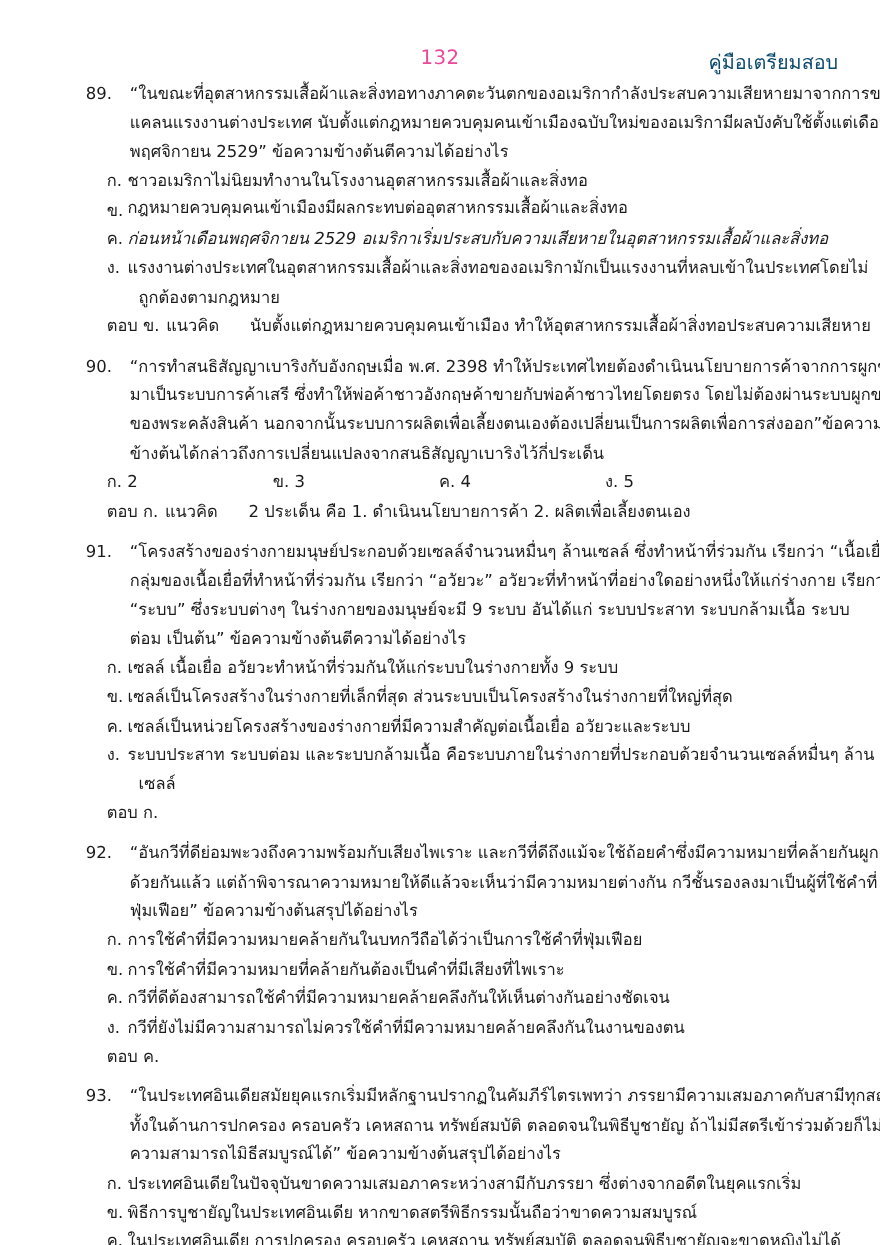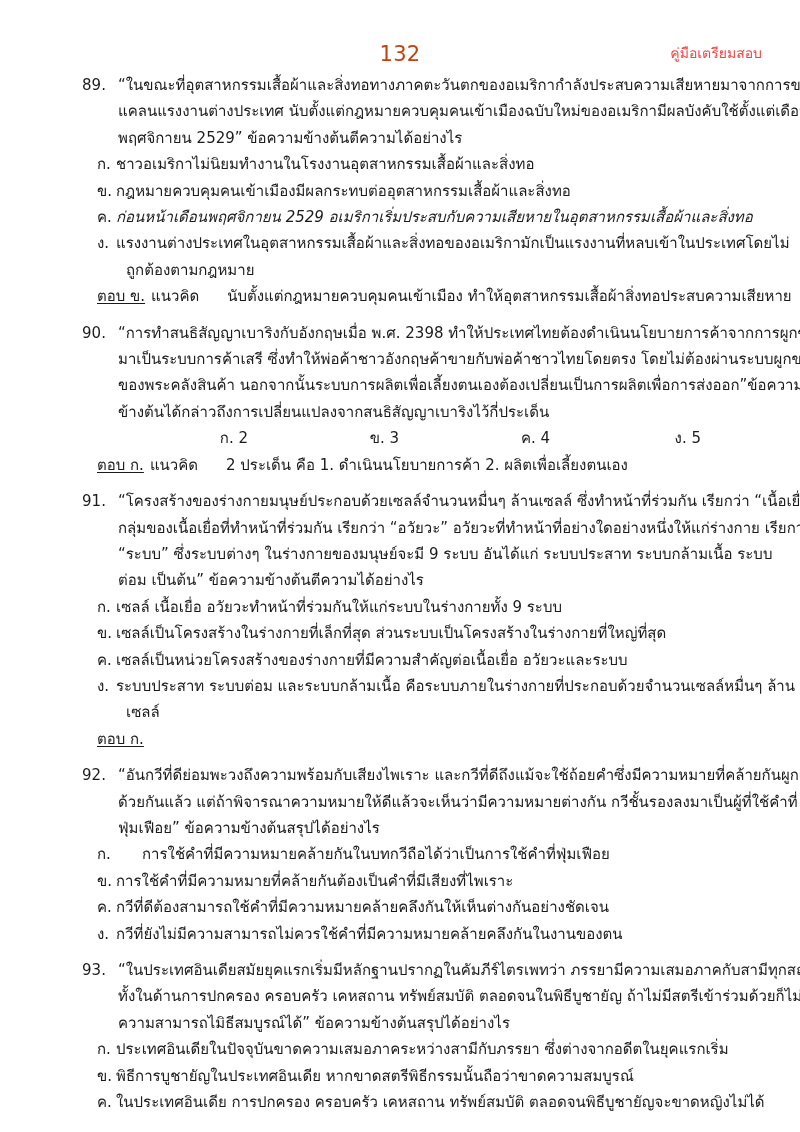--- a/index.html
+++ b/index.html
@@ -28,30 +28,30 @@
     left: 0;
     width: 800px;
     height: 26px;
   }
   .page-number {
     position: absolute;
     left: 0;
     top: 0;
     width: 800px;
     text-align: center;
-    font-size: 21px;
+    font-size: 18px;
     letter-spacing: 0.3px;
-    color: #c2410c;
+    color: #ec4899;
   }
   .header-title {
     position: absolute;
     right: 38px;
     top: 0px;
-    font-size: 14px;
-    color: #ef4444;
+    font-size: 18px;
+    color: #0c4a6e;
     white-space: nowrap;
   }
 
   
   .content {
     position: absolute;
     top: 72px;
     left: 78px;
     width: 684px;
   }
@@ -62,21 +62,21 @@
 
   
   .q-row {
     display: flex;
     align-items: flex-start;
   }
   .q-num {
     flex: 0 0 32px;
     font-size: 15px;
     line-height: 26.4px;
-    text-align: center;
+    text-align: left;
     padding-right: 8px;
     color: #1b1b1b;
     white-space: nowrap;
   }
   .q-body {
     flex: 1 1 auto;
     min-width: 0;
   }
   .q-line {
     font-size: 15px;
@@ -112,33 +112,31 @@
   
   .choices-inline {
     display: flex;
     margin-left: 19px;
     font-size: 15px;
     line-height: 26.4px;
   }
   .choices-inline .ci {
     width: 151px;
     white-space: nowrap;
-    text-align: right;
   }
 
   
   .answer-row {
     display: flex;
     align-items: flex-start;
     margin-left: 19px;
     font-size: 15px;
     line-height: 26.4px;
   }
   .answer-key {
-    text-decoration: underline;
     text-underline-offset: 2px;
     white-space: nowrap;
     flex: 0 0 auto;
   }
   .answer-concept-label {
     margin-left: 6px;
     white-space: nowrap;
     flex: 0 0 auto;
   }
   .answer-concept-text {
@@ -169,21 +167,21 @@
         </div>
         <div class="choice-row">
           <div class="choice-label">ก.</div>
           <div class="choice-text">
             <span class="" style="display: block;">ชาวอเมริกาไม่นิยมทำงานในโรงงานอุตสาหกรรมเสื้อผ้าและสิ่งทอ</span>
           </div>
         </div>
         <div class="choice-row">
           <div class="choice-label">ข.</div>
           <div class="choice-text">
-            <span class="" style="display: block;">กฎหมายควบคุมคนเข้าเมืองมีผลกระทบต่ออุตสาหกรรมเสื้อผ้าและสิ่งทอ</span>
+            <span class="" style="display: block; font-family: Liberation Mono, monospace;">กฎหมายควบคุมคนเข้าเมืองมีผลกระทบต่ออุตสาหกรรมเสื้อผ้าและสิ่งทอ</span>
           </div>
         </div>
         <div class="choice-row">
           <div class="choice-label">ค.</div>
           <div class="choice-text">
             <span class="" style="display: block; font-style: italic;">ก่อนหน้าเดือนพฤศจิกายน  2529  อเมริกาเริ่มประสบกับความเสียหายในอุตสาหกรรมเสื้อผ้าและสิ่งทอ</span>
           </div>
         </div>
         <div class="choice-row">
           <div class="choice-label">ง.</div>
@@ -264,40 +262,43 @@
           <div class="q-num">92.</div>
           <div class="q-body">
             <div class="q-line">“อันกวีที่ดีย่อมพะวงถึงความพร้อมกับเสียงไพเราะ  และกวีที่ดีถึงแม้จะใช้ถ้อยคำซึ่งมีความหมายที่คล้ายกันผูกเข้า</div>
             <div class="q-line">ด้วยกันแล้ว  แต่ถ้าพิจารณาความหมายให้ดีแล้วจะเห็นว่ามีความหมายต่างกัน  กวีชั้นรองลงมาเป็นผู้ที่ใช้คำที่</div>
             <div class="q-line">ฟุ่มเฟือย”  ข้อความข้างต้นสรุปได้อย่างไร</div>
           </div>
         </div>
         <div class="choice-row">
           <div class="choice-label">ก.</div>
           <div class="choice-text">
-            <span class="" style="display: block; margin-left: 26px;">การใช้คำที่มีความหมายคล้ายกันในบทกวีถือได้ว่าเป็นการใช้คำที่ฟุ่มเฟือย</span>
+            <span class="" style="display: block;">การใช้คำที่มีความหมายคล้ายกันในบทกวีถือได้ว่าเป็นการใช้คำที่ฟุ่มเฟือย</span>
           </div>
         </div>
         <div class="choice-row">
           <div class="choice-label">ข.</div>
           <div class="choice-text">
             <span class="" style="display: block;">การใช้คำที่มีความหมายที่คล้ายกันต้องเป็นคำที่มีเสียงที่ไพเราะ</span>
           </div>
         </div>
         <div class="choice-row">
           <div class="choice-label">ค.</div>
           <div class="choice-text">
             <span class="" style="display: block;">กวีที่ดีต้องสามารถใช้คำที่มีความหมายคล้ายคลึงกันให้เห็นต่างกันอย่างชัดเจน</span>
           </div>
         </div>
         <div class="choice-row">
           <div class="choice-label">ง.</div>
           <div class="choice-text">
             <span class="" style="display: block;">กวีที่ยังไม่มีความสามารถไม่ควรใช้คำที่มีความหมายคล้ายคลึงกันในงานของตน</span>
           </div>
+        </div>
+        <div class="answer-row">
+          <span class="answer-key">ตอบ  ค.</span>
         </div>
       </div>
       <div class="qblock">
         <div class="q-row">
           <div class="q-num">93.</div>
           <div class="q-body">
             <div class="q-line">“ในประเทศอินเดียสมัยยุคแรกเริ่มมีหลักฐานปรากฏในคัมภีร์ไตรเพทว่า  ภรรยามีความเสมอภาคกับสามีทุกสถาน</div>
             <div class="q-line">ทั้งในด้านการปกครอง  ครอบครัว  เคหสถาน  ทรัพย์สมบัติ  ตลอดจนในพิธีบูชายัญ  ถ้าไม่มีสตรีเข้าร่วมด้วยก็ไม่</div>
             <div class="q-line">ความสามารถไมิธีสมบูรณ์ได้”  ข้อความข้างต้นสรุปได้อย่างไร</div>
           </div>

